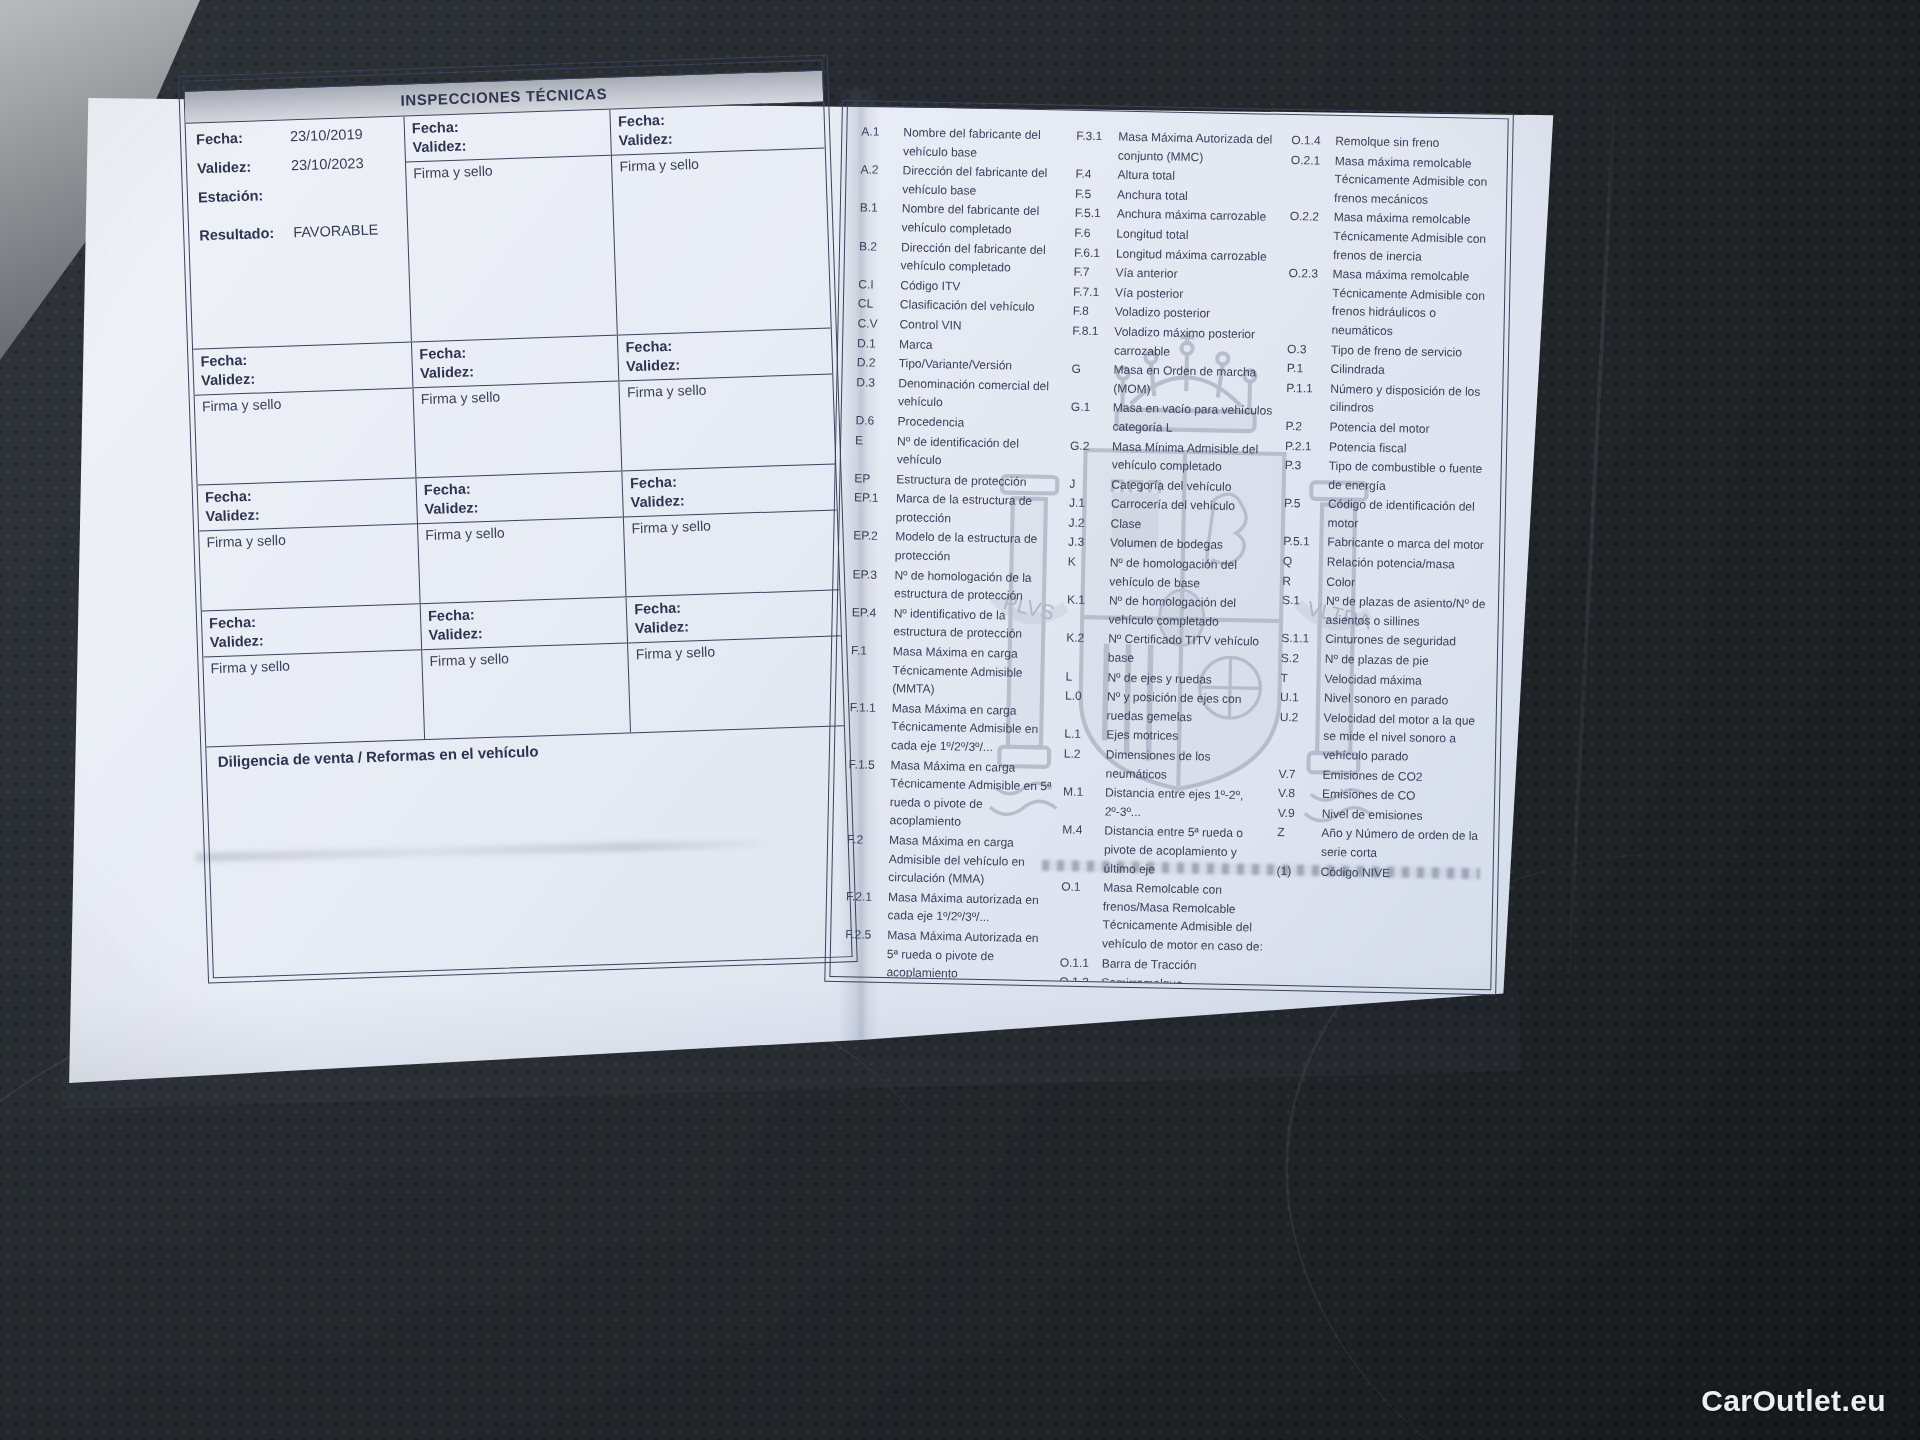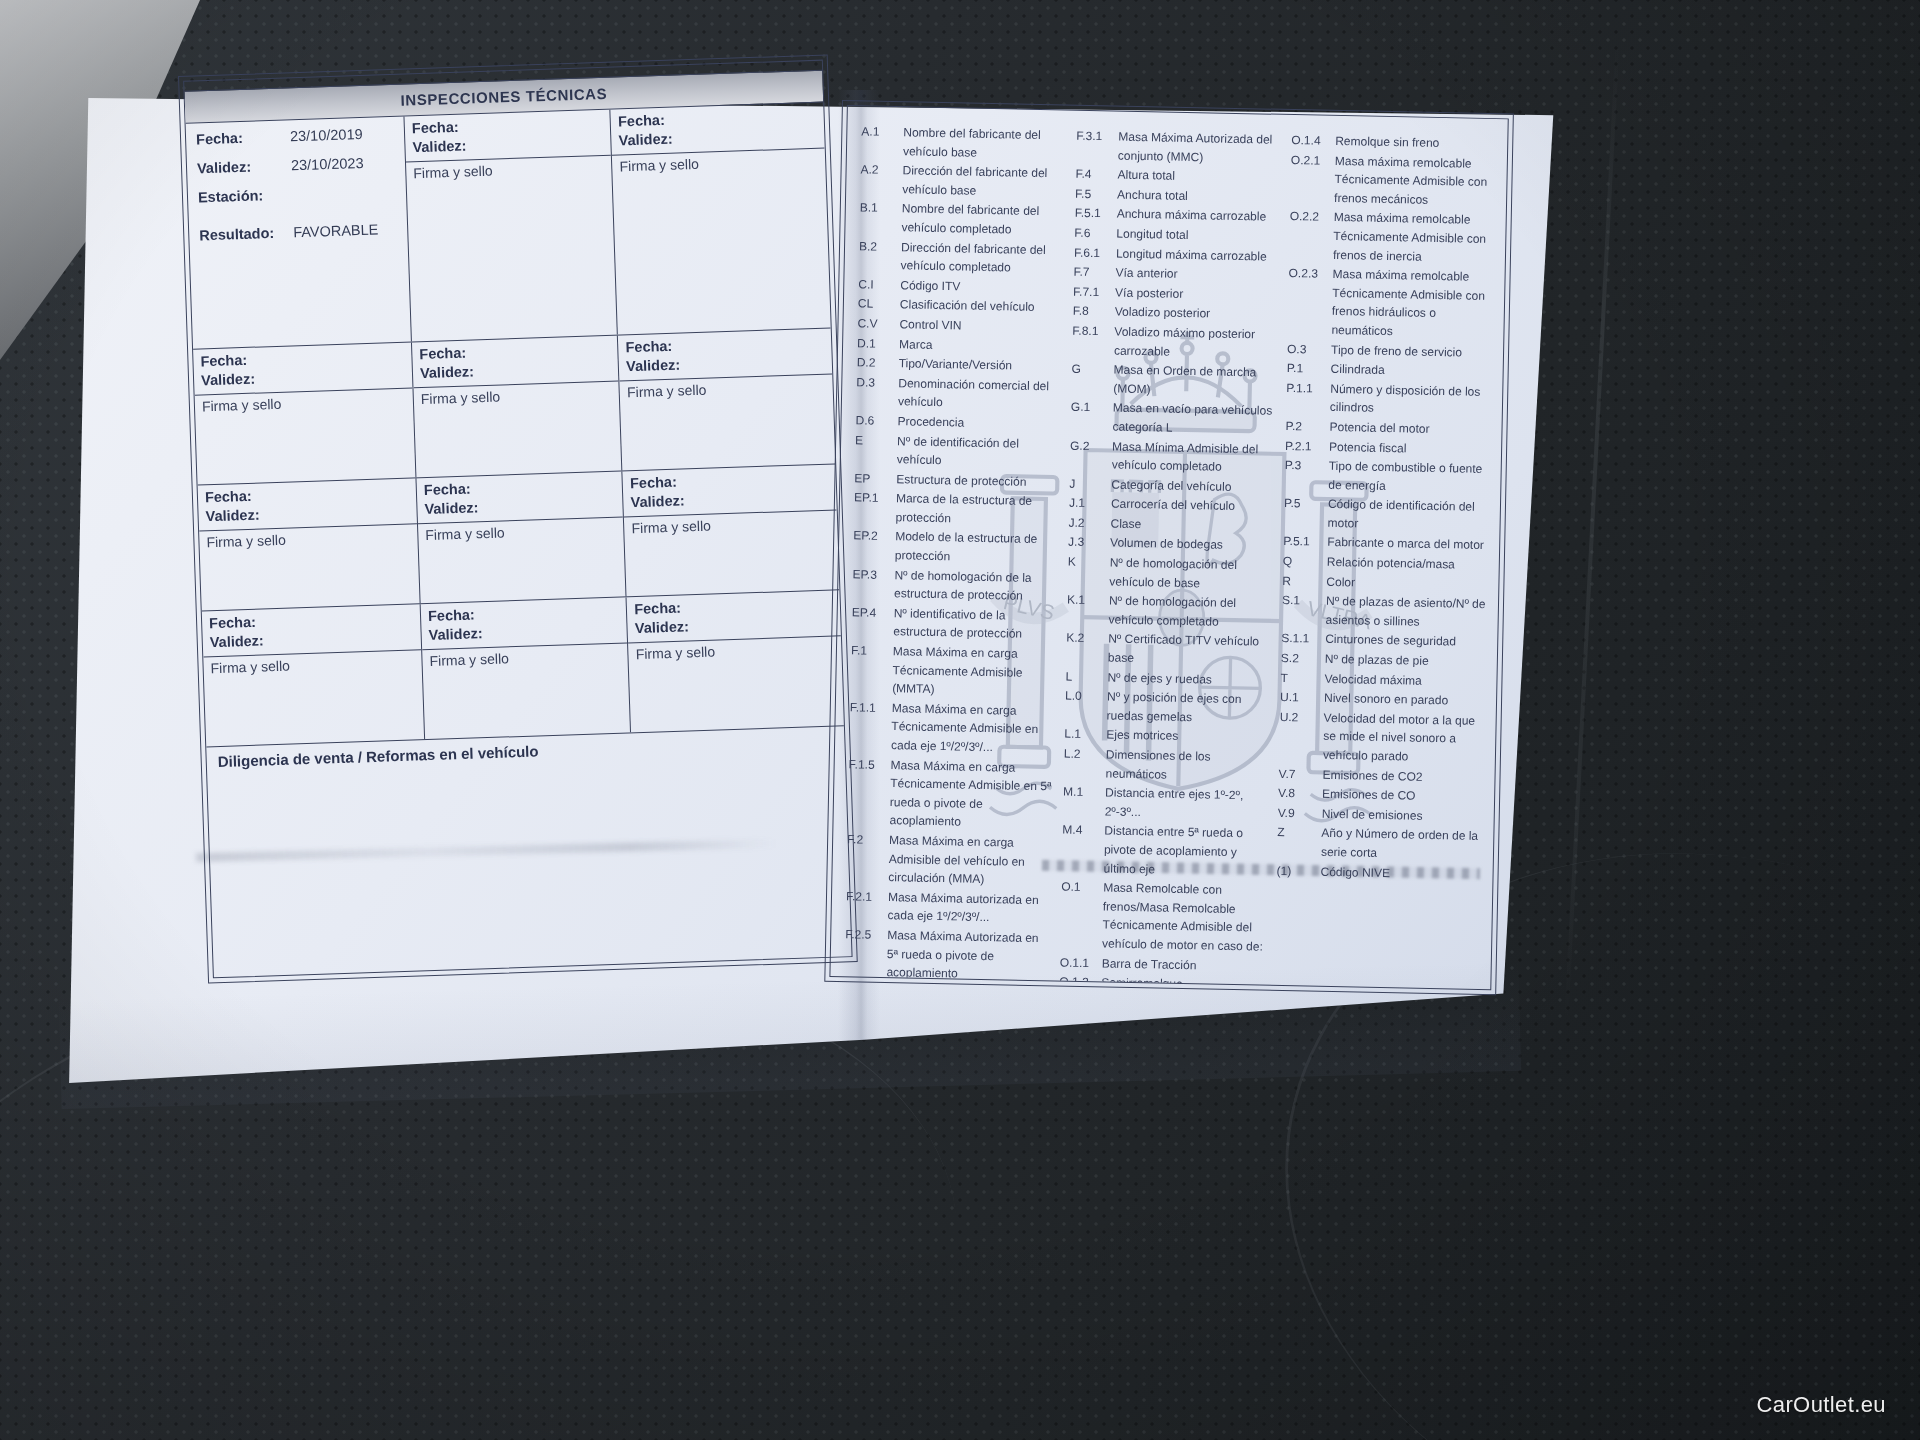--- a/index.html
+++ b/index.html
@@ -86,21 +86,21 @@
   .smudge-left { position:absolute; left:196px; top:846px; width:580px; height:9px;
     background:linear-gradient(90deg, rgba(80,88,108,0.22), rgba(80,88,108,0.08) 40%, rgba(80,88,108,0.20) 75%, transparent);
     filter:blur(2.5px); transform:rotate(-1.4deg); }
   .smudge-right { position:absolute; left:1042px; top:864px; width:438px; height:11px;
     background:repeating-linear-gradient(90deg, rgba(62,70,92,0.38) 0 7px, rgba(62,70,92,0.06) 7px 15px);
     filter:blur(1.4px); transform:rotate(1.1deg); }
 
   .vignette { position:absolute; inset:0; pointer-events:none;
     background:radial-gradient(ellipse at 44% 40%, transparent 52%, rgba(0,0,0,0.16) 100%); }
 
-  .credit { position:absolute; right:34px; bottom:22px; font-size:22px; font-weight:400;
+  .credit { position:absolute; right:34px; bottom:22px; font-size:30px; font-weight:700;
     letter-spacing:0.4px; color:rgba(255,255,255,0.93); text-shadow:0 1px 3px rgba(0,0,0,0.45); }
 </style>
 </head>
 <body>
 
 <div class="stage">
 
   <div class="seat-corner"></div>
   <div class="seat-seam-1"></div>
   <div class="seat-seam-2"></div>

